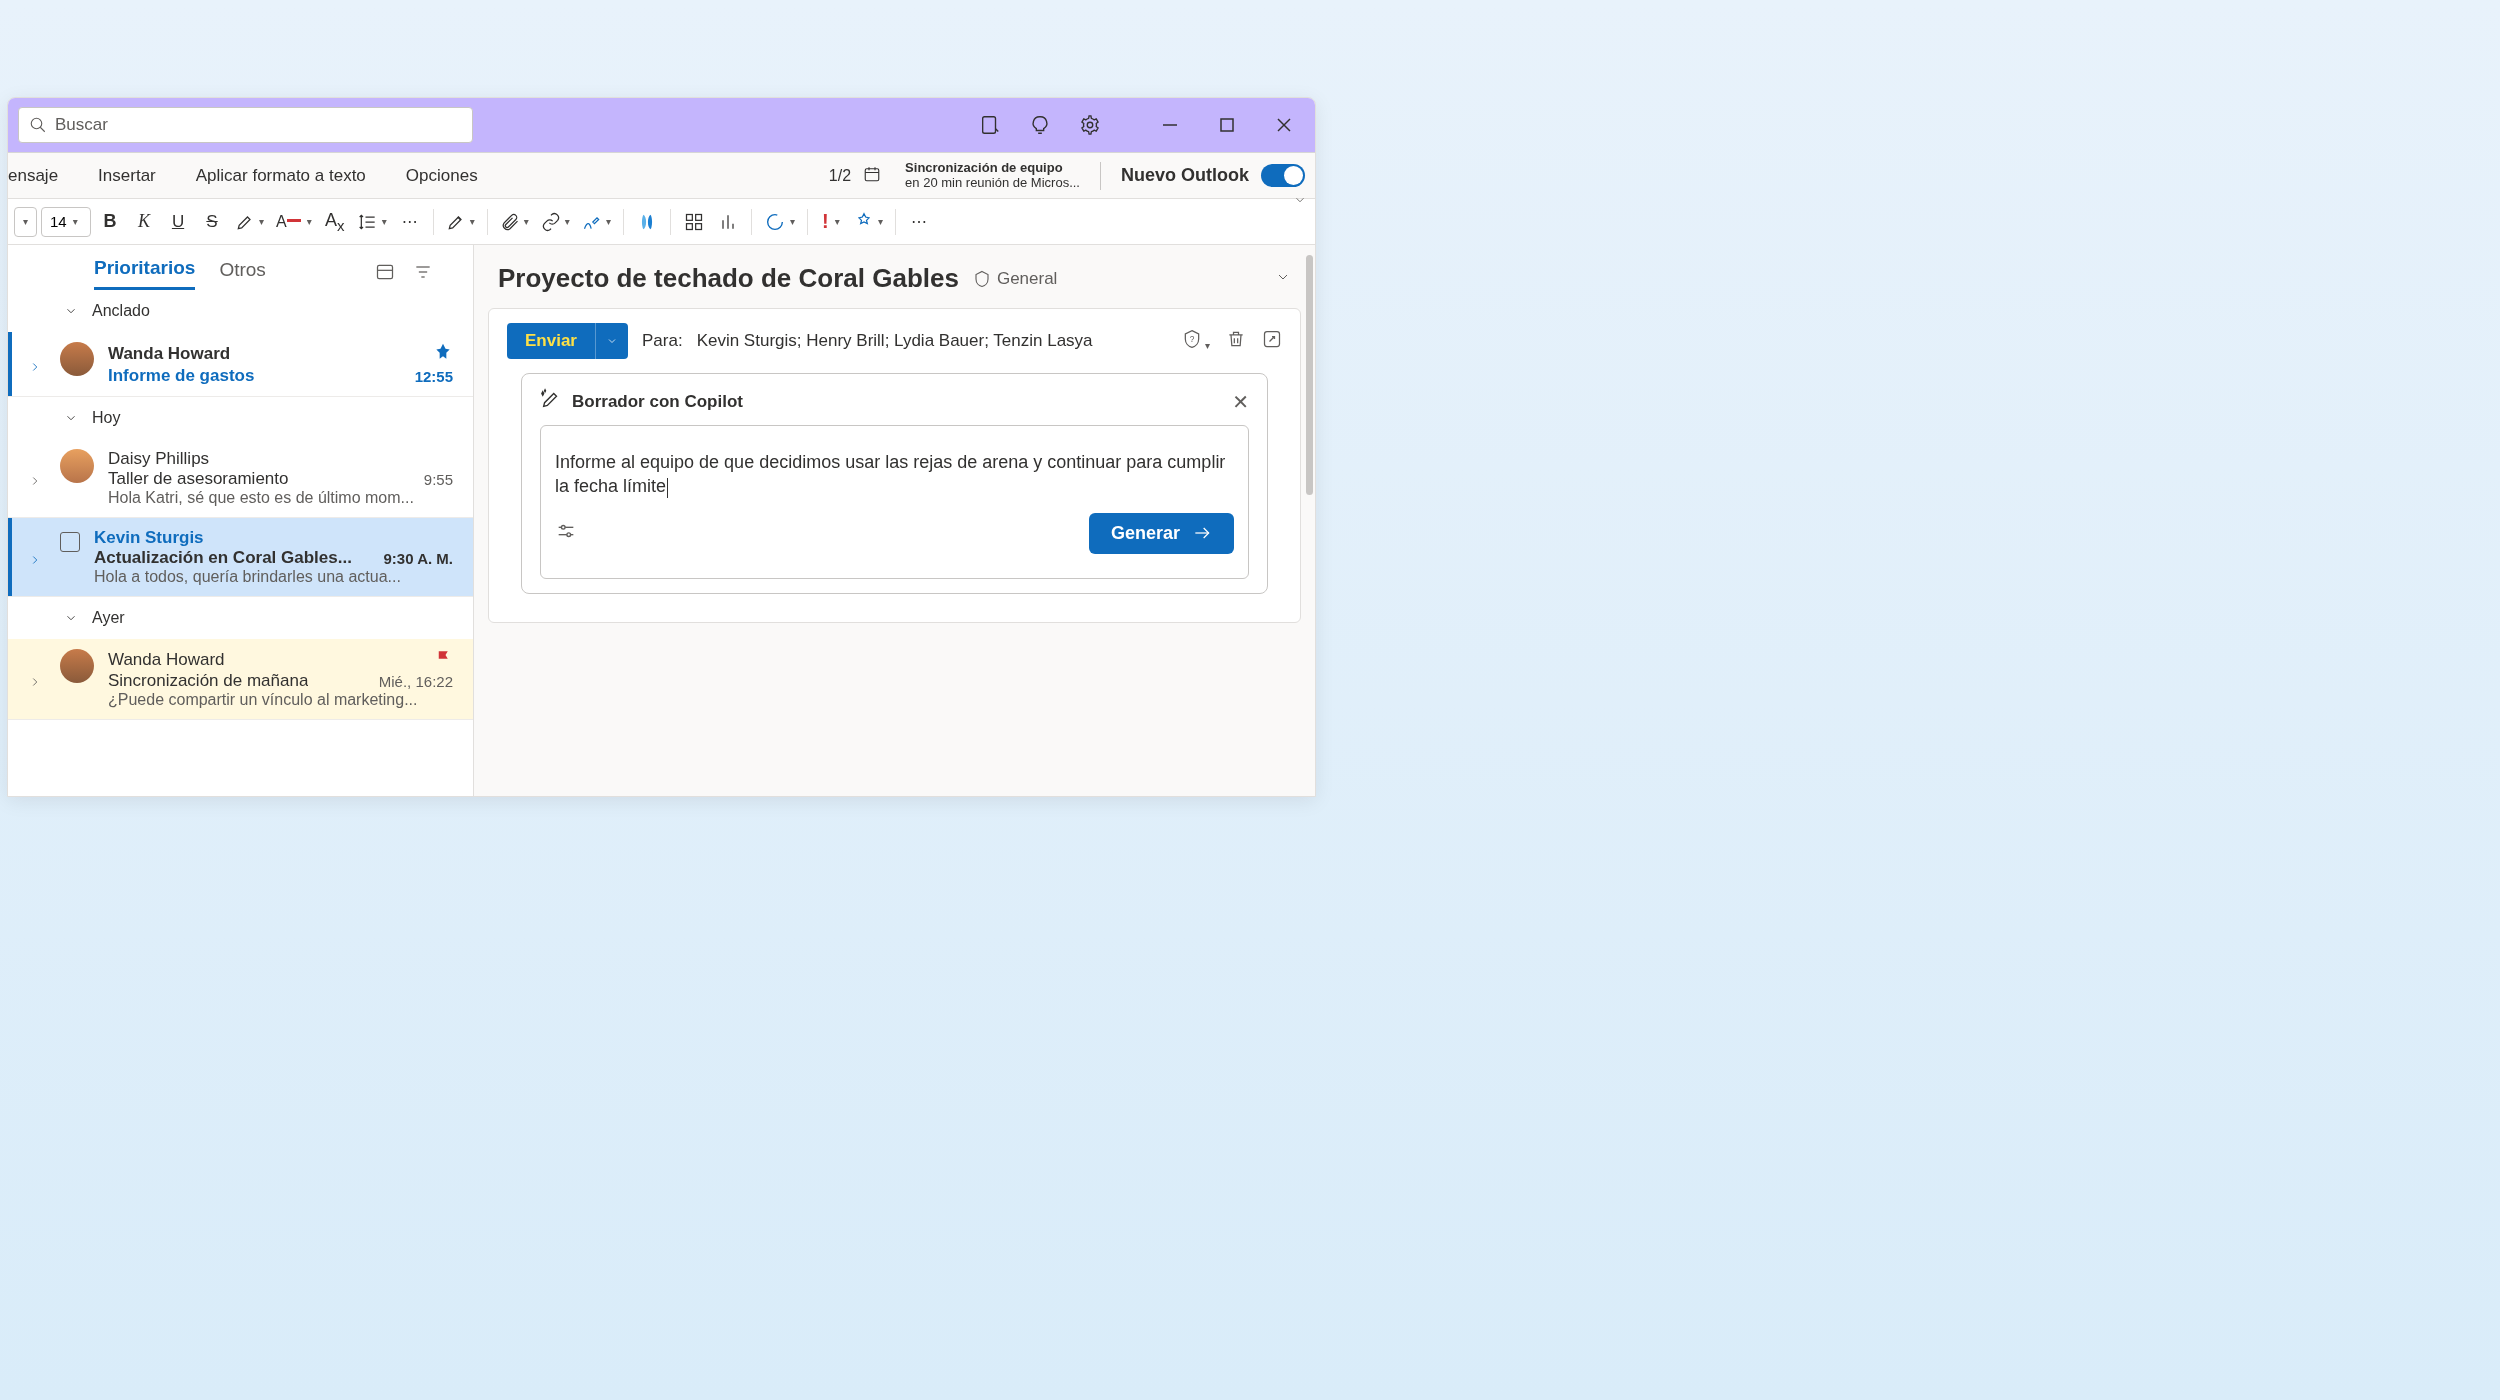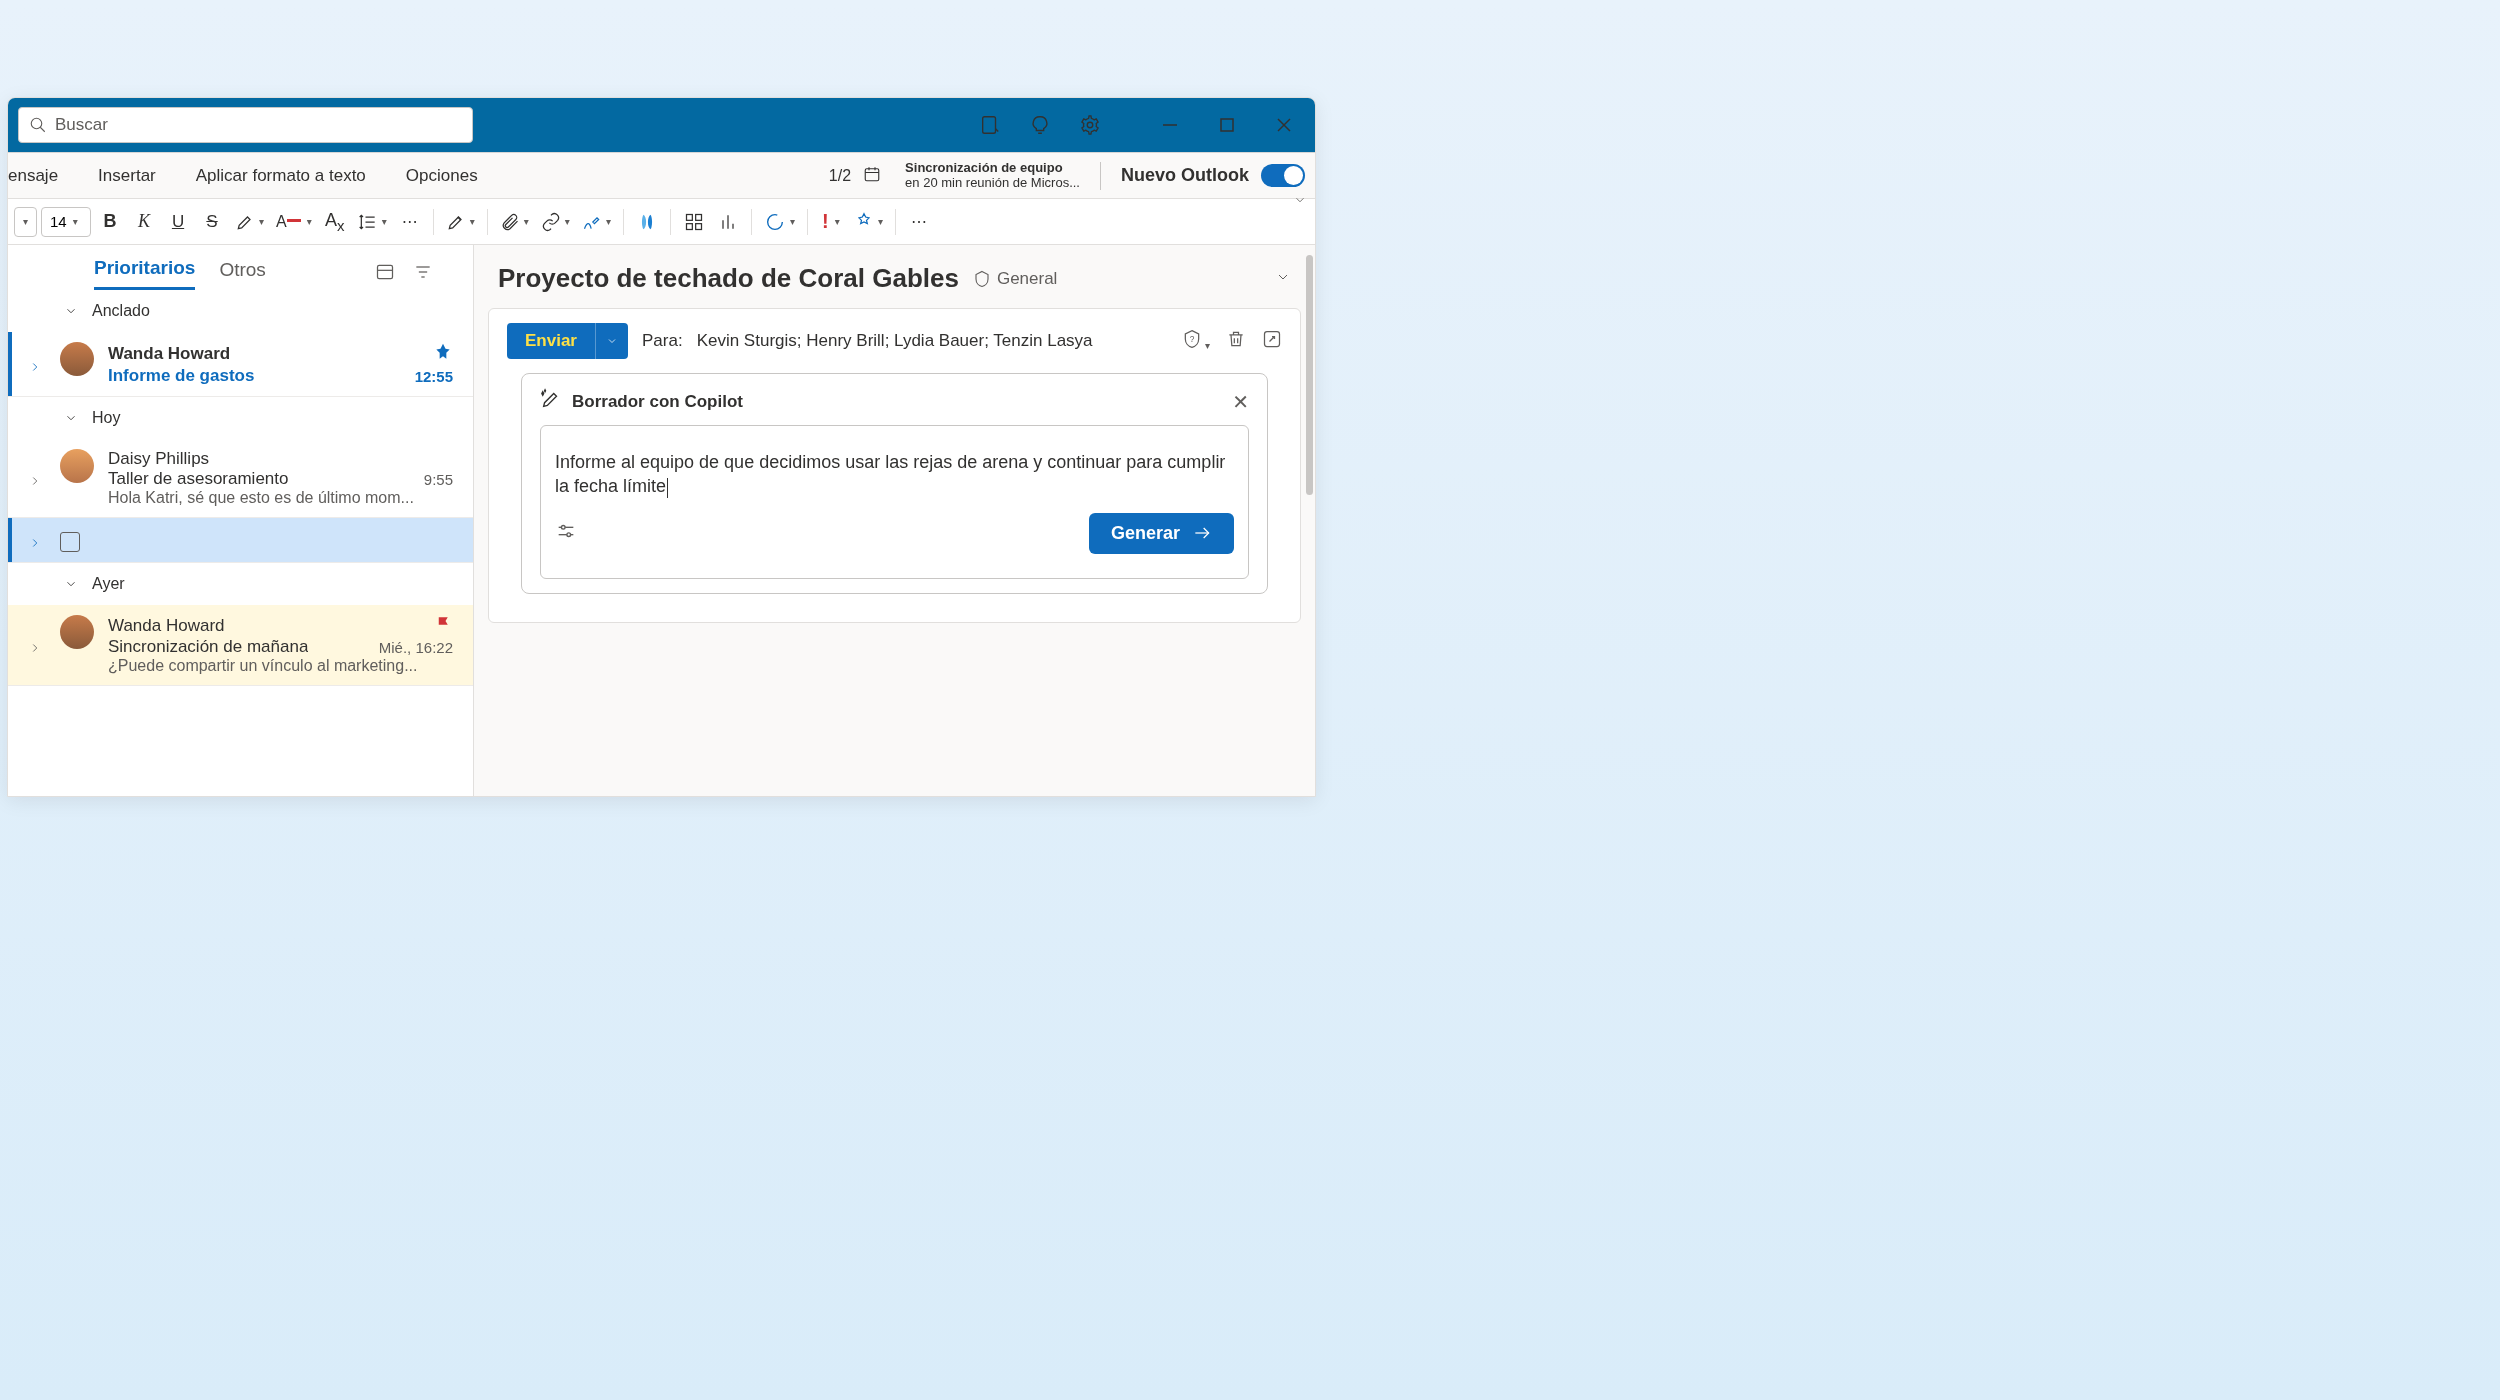--- a/index.html
+++ b/index.html
@@ -1,18 +1,18 @@
 <!DOCTYPE html>
 <html><head>
 <meta charset="utf-8">
 <style>
 * { box-sizing: border-box; margin: 0; padding: 0; font-family: 'Segoe UI', Tahoma, sans-serif; }
 body { background: linear-gradient(180deg, #e8f2fb 0%, #d9ecf9 100%); width: 2500px; height: 1400px; overflow: hidden; }
 .window { position: absolute; left: 7px; top: 97px; width: 1309px; height: 700px; background: #faf9f8; border-radius: 8px 8px 0 0; box-shadow: 0 4px 20px rgba(0,0,0,0.08); overflow: hidden; border: 1px solid #e1dfdd; }
-.titlebar { height: 55px; background: #0369a1; display: flex; align-items: center; padding: 0 10px; border-bottom: 1px solid #d6d6d6; }
+.titlebar { height: 55px; background: #c4b5fd; display: flex; align-items: center; padding: 0 10px; border-bottom: 1px solid #d6d6d6; }
 .searchbox { flex: 0 0 455px; height: 36px; background: #fff; border: 1px solid #c8c6c4; border-radius: 4px; display: flex; align-items: center; padding: 0 10px; font-size: 17px; color: #605e5c; }
 .searchbox svg { width: 18px; height: 18px; margin-right: 8px; stroke: #605e5c; fill: none; }
 .title-spacer { flex: 1; }
 .titlebar-icons { display: flex; align-items: center; gap: 28px; padding-right: 10px; }
 .titlebar-icons .ico, .win-controls .ico { width: 22px; height: 22px; display: flex; align-items: center; justify-content: center; cursor: pointer; color: #323130; }
 .win-controls { display: flex; gap: 35px; margin-left: 30px; }
 .tabbar { height: 46px; background: #faf9f8; border-bottom: 1px solid #e1dfdd; display: flex; align-items: center; padding: 0 0; }
 .tabbar .tab { padding: 0 20px; font-size: 17px; color: #323130; height: 100%; display: flex; align-items: center; cursor: pointer; }
 .tab-right { margin-left: auto; display: flex; align-items: center; gap: 12px; padding-right: 10px; }
 .mini-count { font-size: 16px; color: #323130; }
@@ -350,20 +350,30 @@
         </div>
       </div>
 
       <div class="msg selected unread">
         <div class="expand">
             <svg width="14" height="14" viewBox="0 0 24 24" fill="none" stroke="currentColor" stroke-width="2.5">
               <polyline points="9 6 15 12 9 18"></polyline>
             </svg>
           </div>
         <div class="checkbox"></div>
+        <div class="msg-body">
+          <div class="msg-line1">
+            <span class="msg-name" style="color:#0f6cbd;font-weight:600">Kevin Sturgis</span>
+          </div>
+          <div class="msg-line1">
+            <span class="msg-subj" style="font-weight:600">Actualización en Coral Gables...</span>
+            <span class="msg-time" style="font-weight:600;color:#323130">9:30 A. M.</span>
+          </div>
+          <div class="msg-prev">Hola a todos, quería brindarles una actua...</div>
+        </div>
       </div>
 
       <div class="group-hdr">
         <svg class="chev" viewBox="0 0 24 24" fill="none" stroke="currentColor">
             <polyline points="6 9 12 15 18 9"></polyline>
           </svg>
         <span>Ayer</span>
       </div>
 
       <div class="msg flagged">

